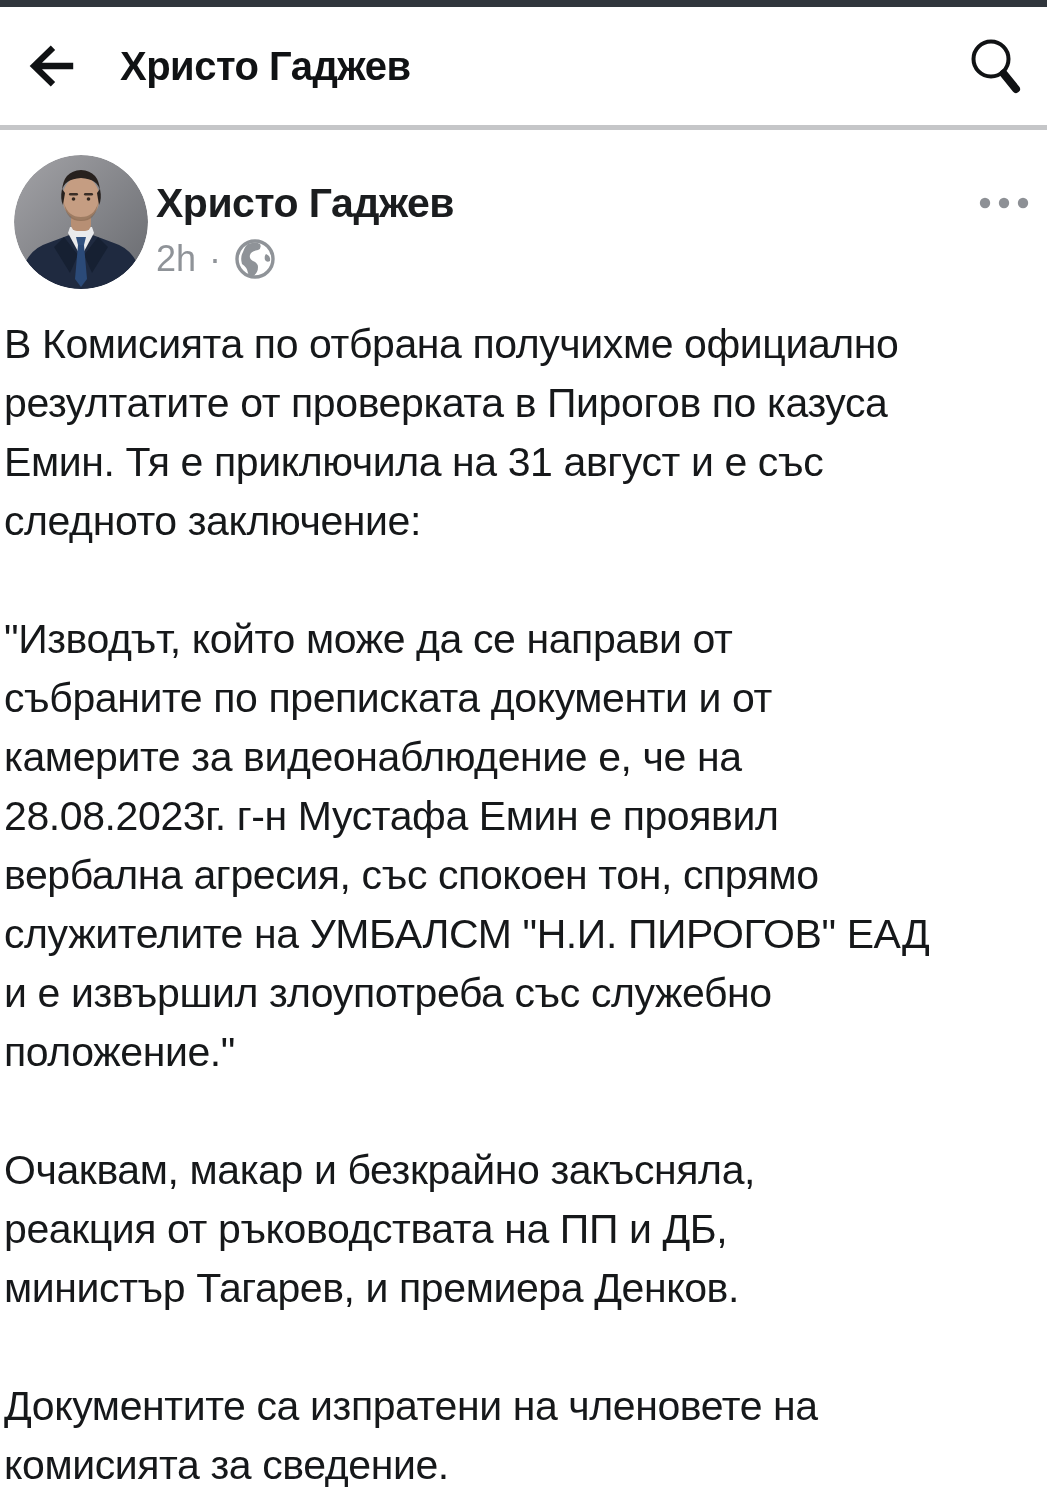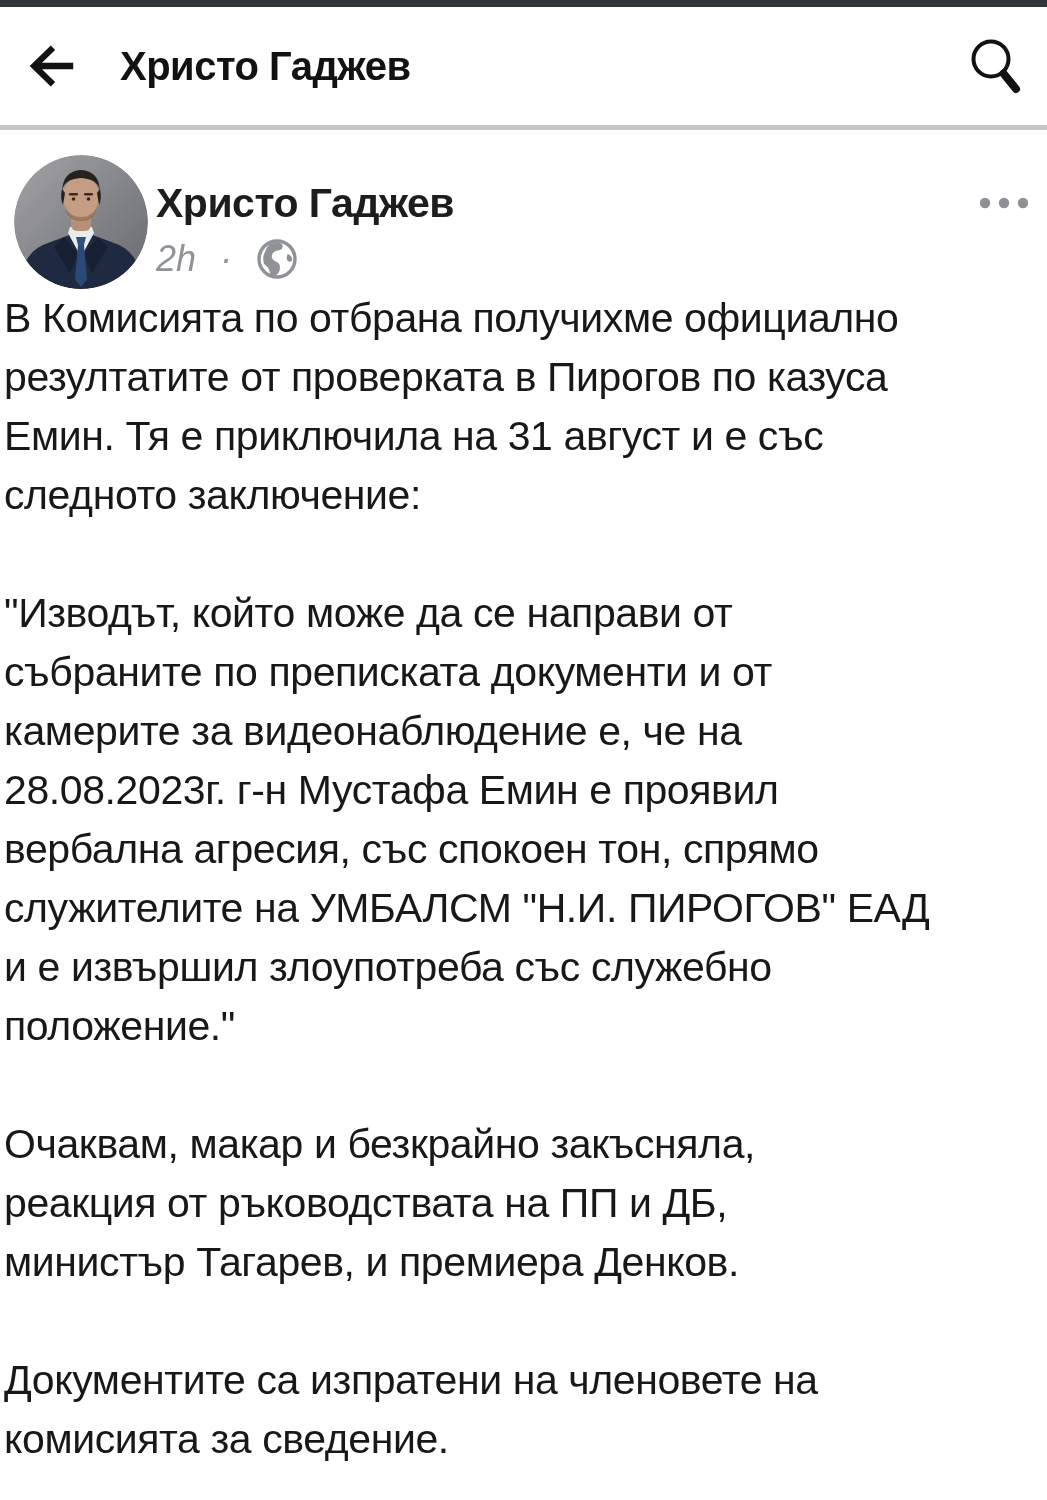--- a/index.html
+++ b/index.html
@@ -24,27 +24,27 @@
   .divider { height:5px; width:100%; background:#c5c6c8; }
 
   
   .post { background:#fff; padding:25px 0 0 0; }
   .post-header { display:flex; align-items:flex-start; padding:0 12px 0 14px; }
   .avatar { width:134px; height:134px; border-radius:50%; overflow:hidden; flex:0 0 auto;
             cursor:pointer; display:block; }
   .author-col { margin-left:8px; padding-top:24px; flex:1; min-width:0; }
   .author-name { font-size:41px; font-weight:700; color:#1b1d1f; letter-spacing:-0.5px;
                  line-height:1.2; cursor:pointer; display:inline-block; }
-  .meta-row { margin-top:10px; display:flex; align-items:center; gap:24px;
-              color:#8f9398; font-size:36px;font-style:italic; }
+  .meta-row { margin-top:10px; display:flex; align-items:center; gap:13px;
+              color:#8f9398; font-size:36px; }
   .meta-sep { font-size:36px; color:#8f9398; line-height:1; }
   .menu-btn { background:none; border:none; cursor:pointer; padding:18px 6px;
               margin-top:24px; flex:0 0 auto; display:flex; align-items:center; }
 
-  .post-body { padding:0 0 0 4px; }
+  .post-body { padding:0 0 0 4px; margin-top:26px; }
   .post-par { font-size:41px; line-height:59px; color:#16181a; letter-spacing:-0.4px;
               white-space:pre-line; margin-bottom:59px; }
   .post-par:last-child { margin-bottom:0; }
 
   svg { display:block; }
 </style>
 </head>
 <body>
 
 <div class="page">

